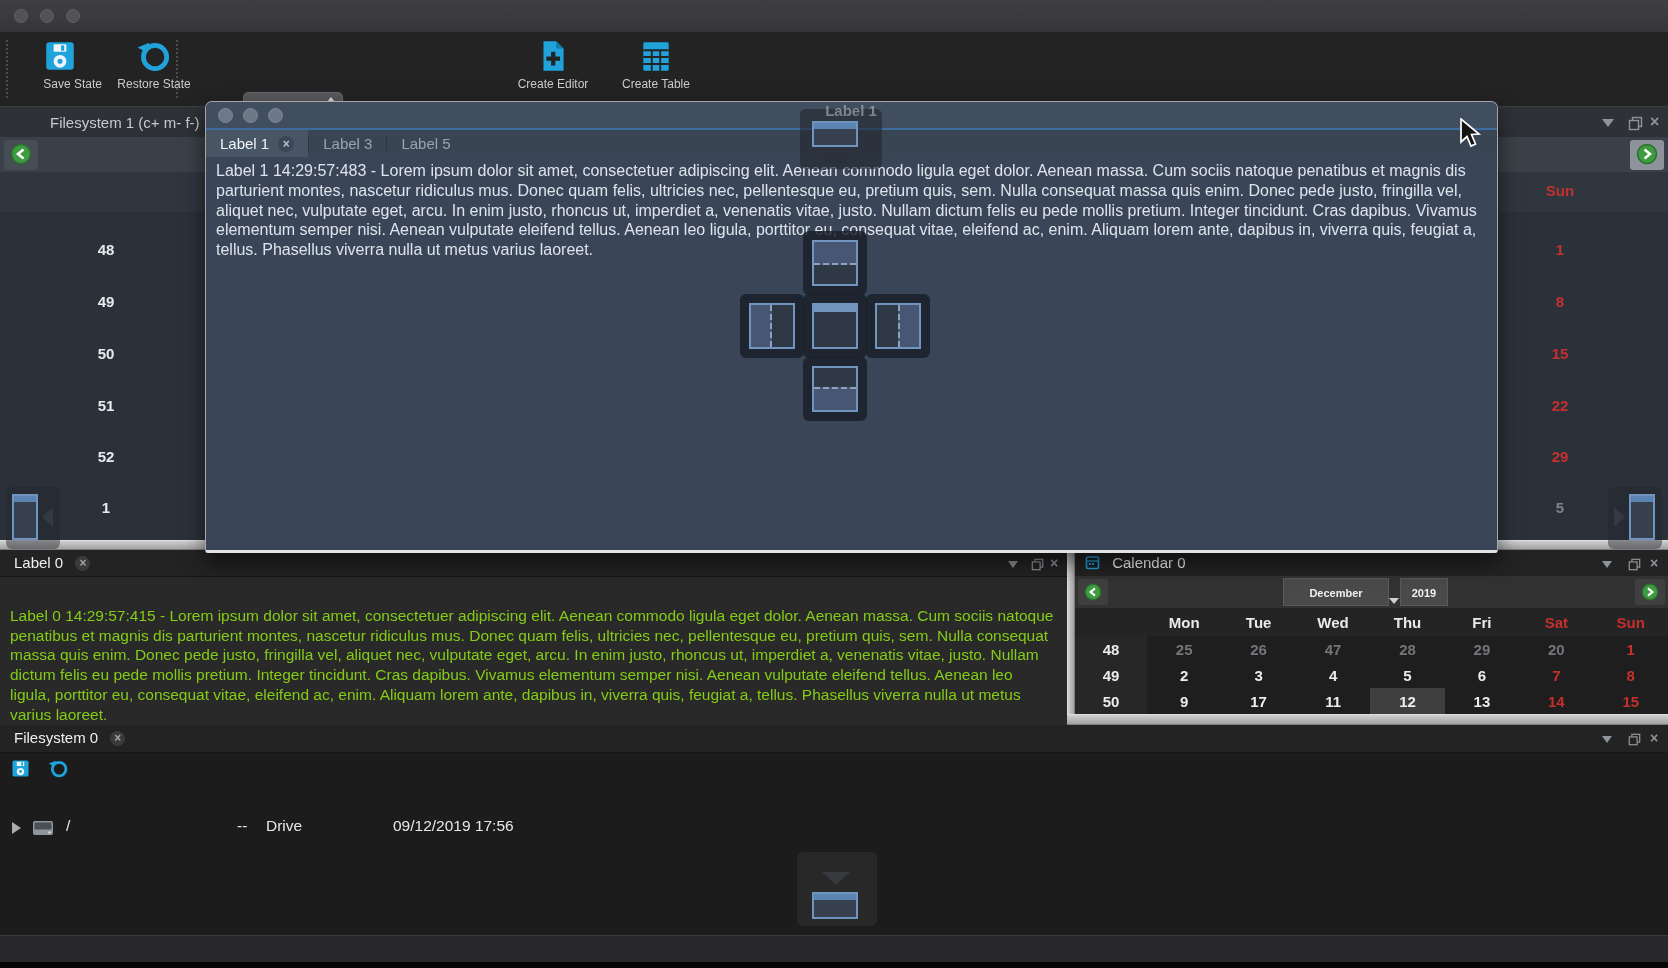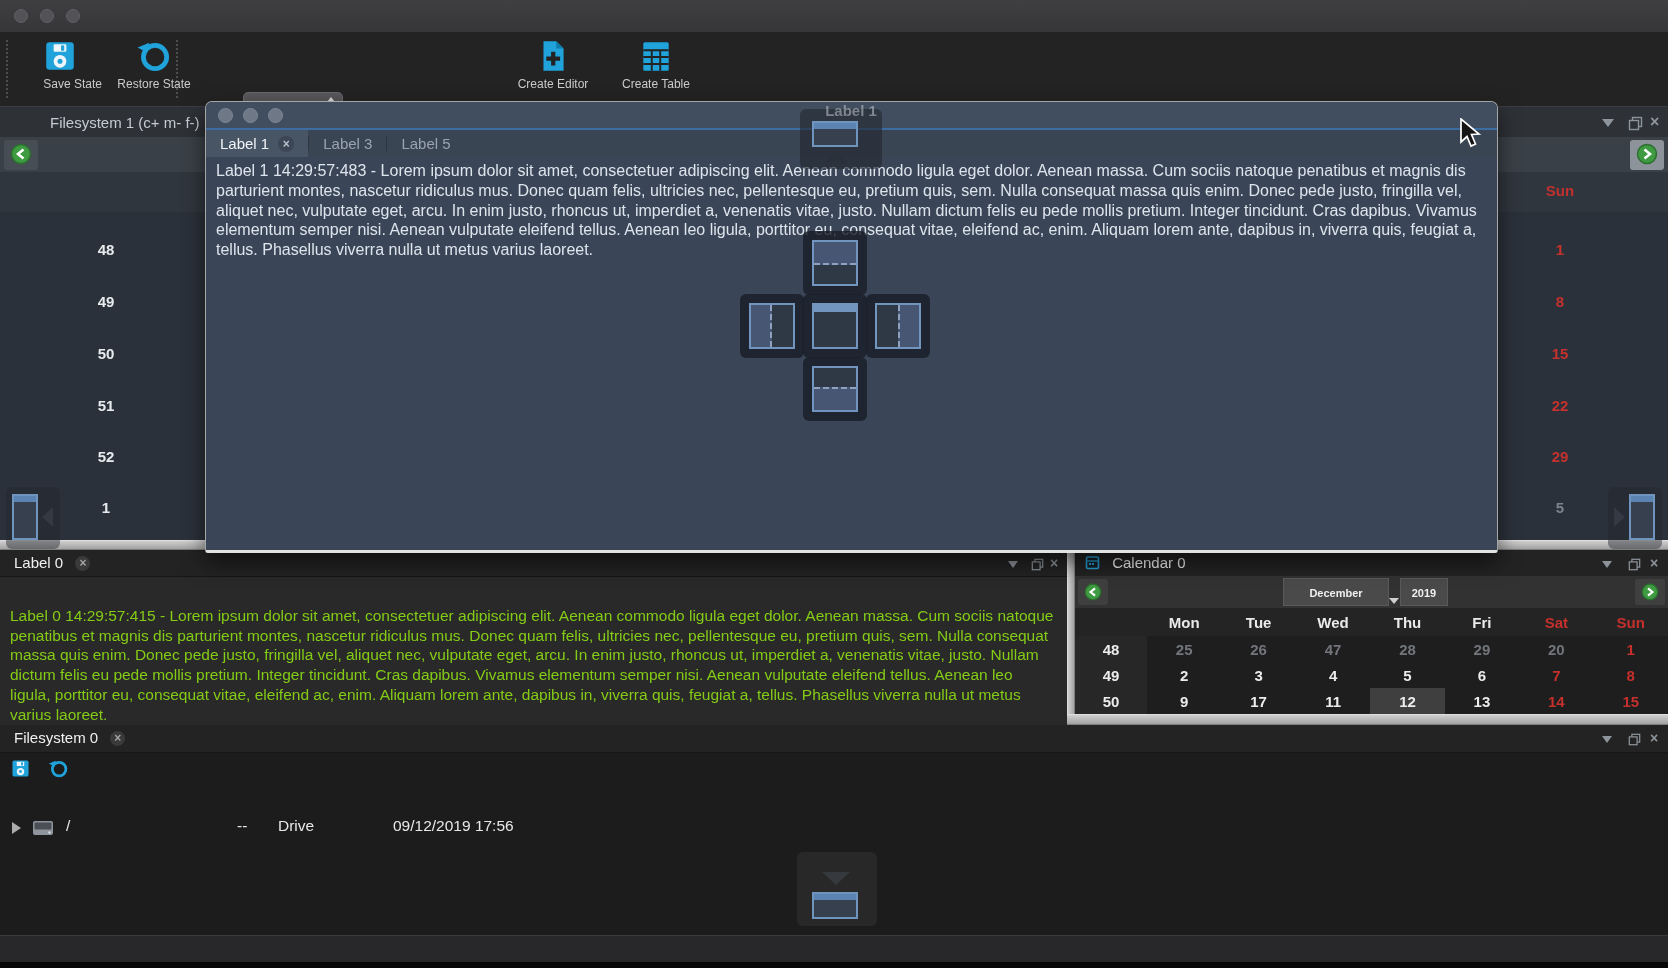--- a/index.html
+++ b/index.html
@@ -345,21 +345,21 @@
     </div>
     <div class="drow">
       <span class="disc" style="left:12px;top:8px;"></span>
       <svg class="abs" style="left:32px;top:4px;" width="22" height="20" viewBox="0 0 22 20">
         <rect x="1" y="3" width="20" height="14" rx="2" fill="#8e959c"></rect>
         <rect x="2.5" y="4.5" width="17" height="7" rx="1" fill="#4a4f55"></rect>
         <circle cx="17.5" cy="14.5" r="1.2" fill="#d8dde2"></circle>
       </svg>
       <span class="abs" style="left:66px;top:3px;">/</span>
       <span class="abs" style="left:237px;top:3px;">--</span>
-      <span class="abs" style="left:278px;top:3px;">Drive</span>
+      <span class="abs" style="left:266px;top:3px;">Drive</span>
       <span class="abs" style="left:393px;top:3px;">09/12/2019 17:56</span>
     </div>
   </div>
 
   <div class="abs" id="statusbar"></div>
   <div class="abs" id="bottomedge"></div>
 
   <div class="abs" id="float">
     <div class="ftitle">
       <div class="ftl" style="left:12px;"></div>

